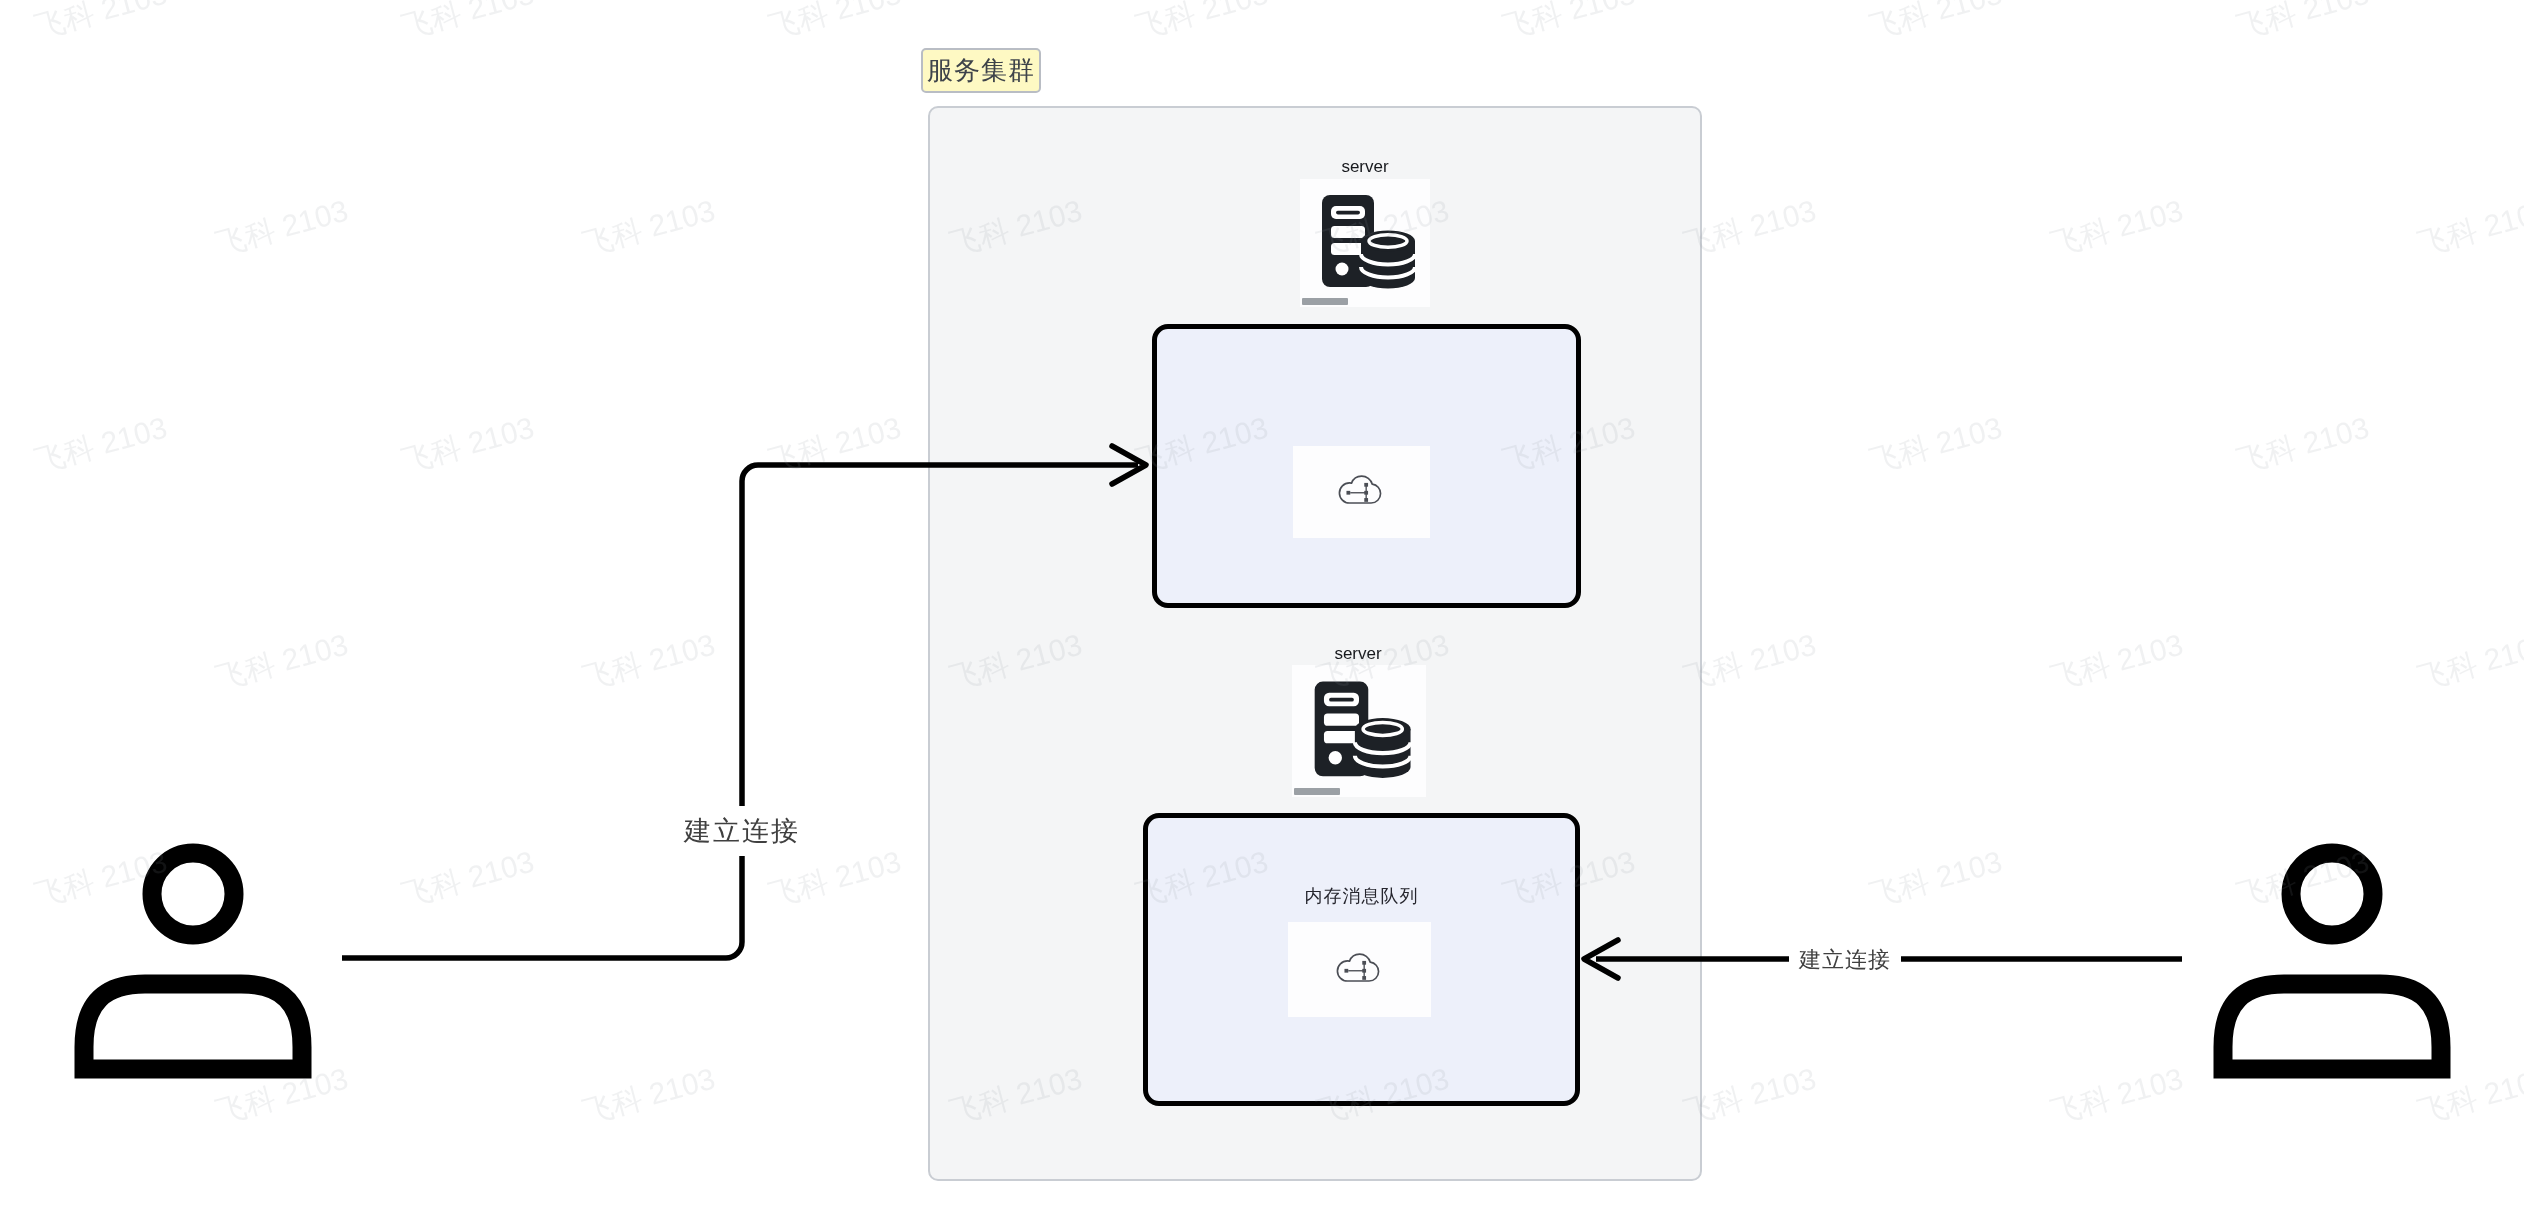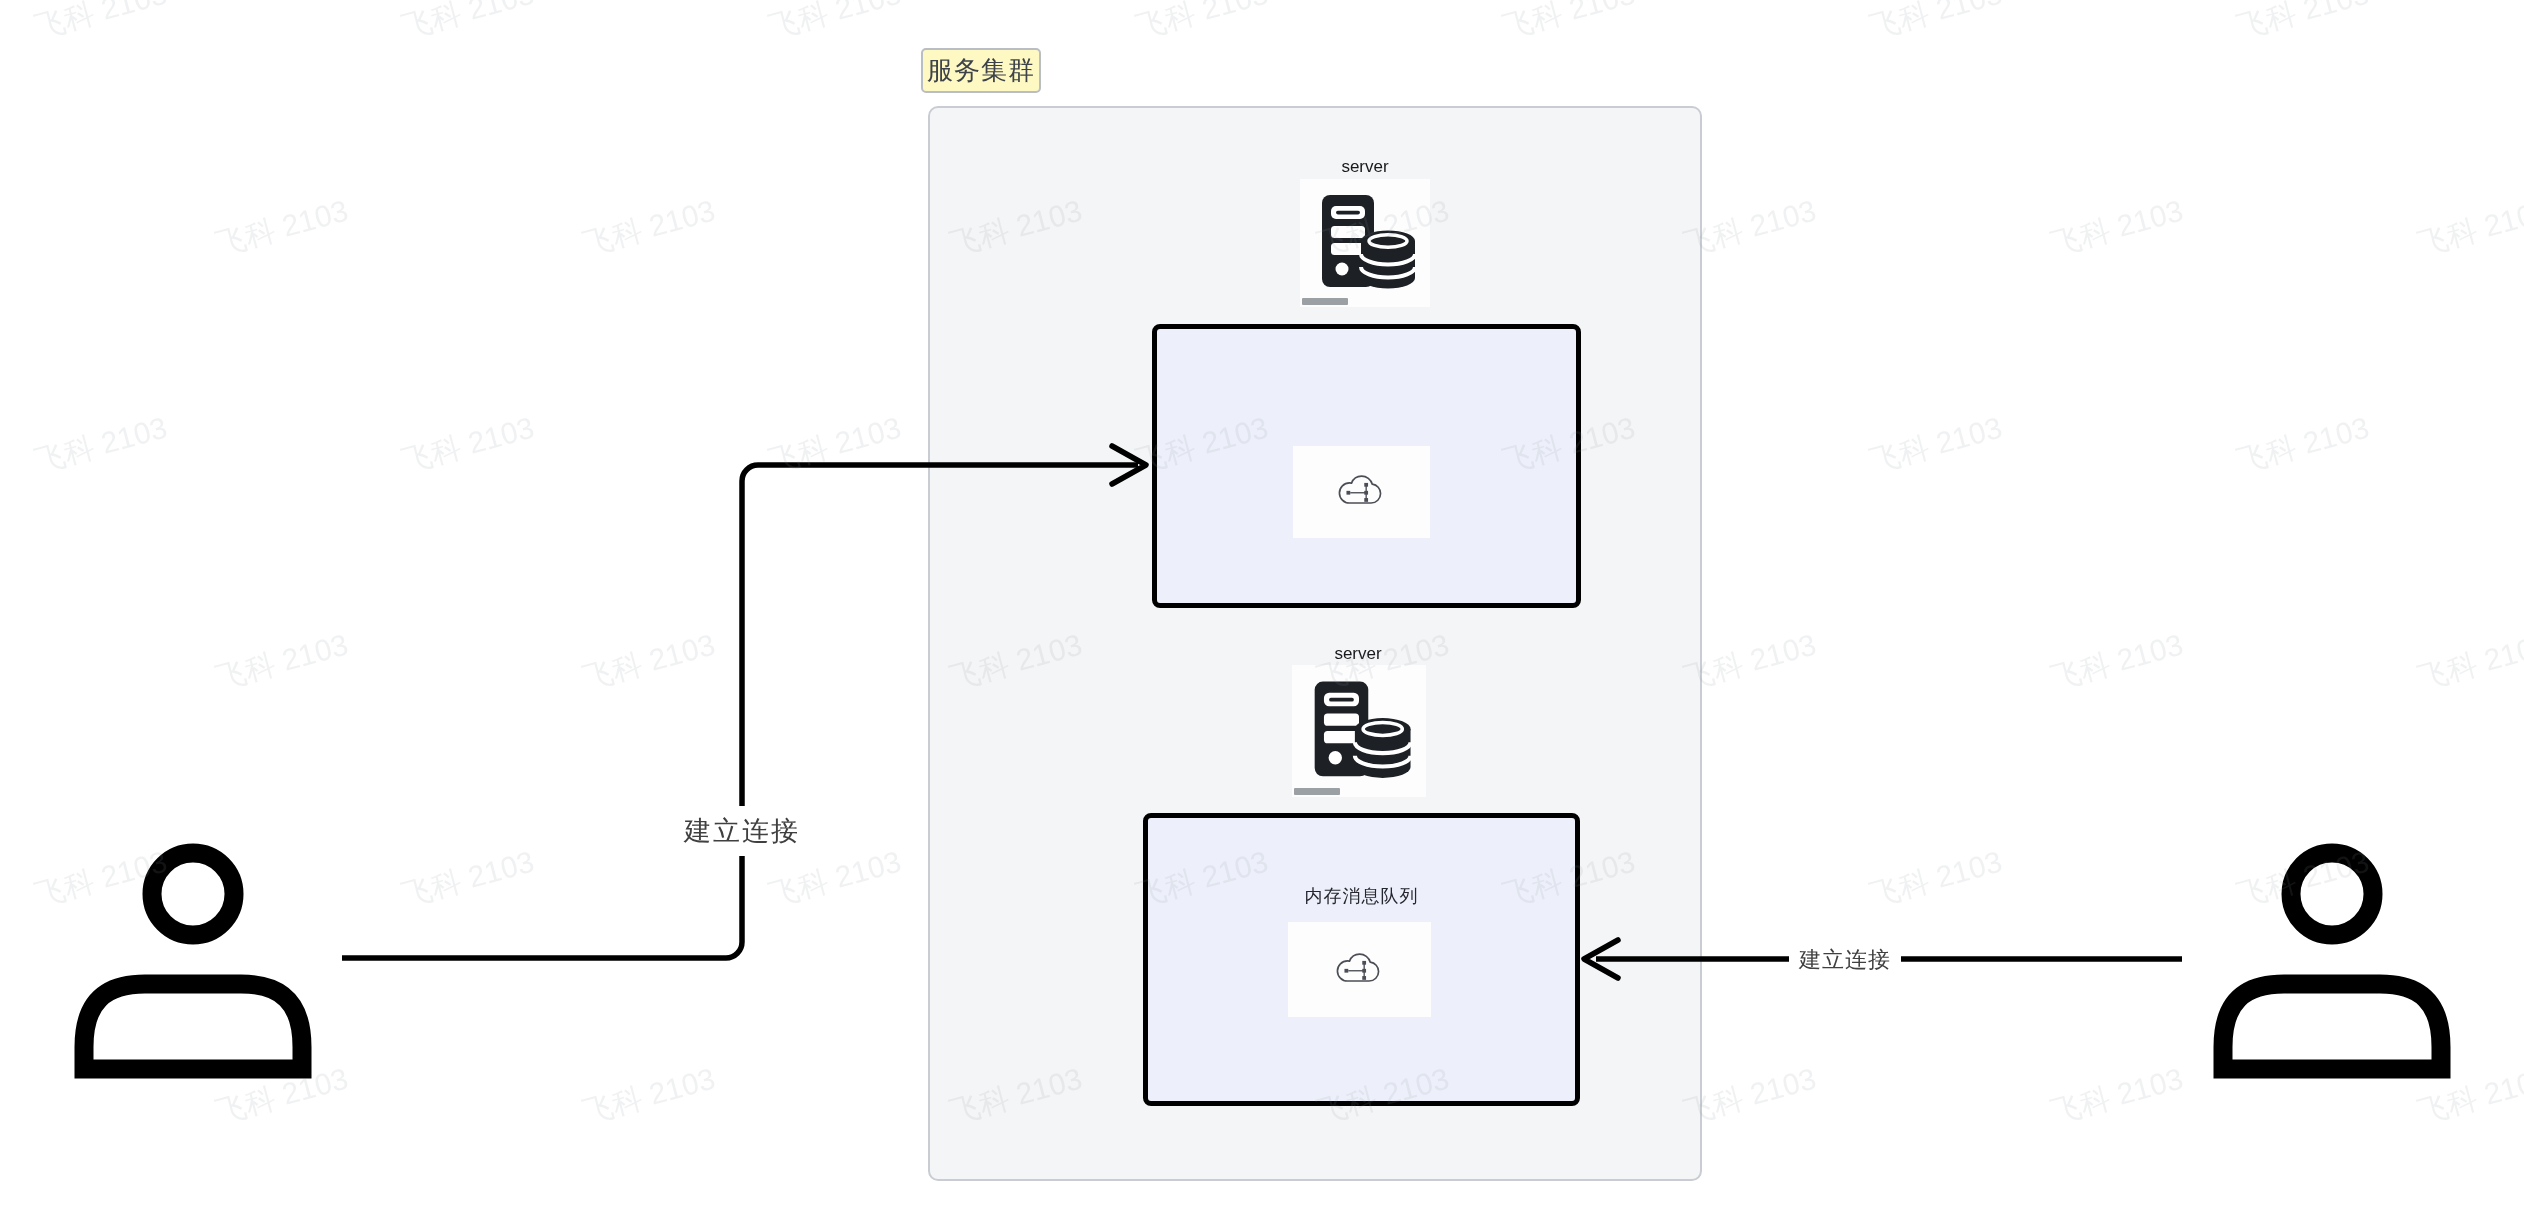--- a/index.html
+++ b/index.html
@@ -18,21 +18,21 @@
     position:absolute; left:921px; top:48px; width:120px; height:45px;
     background:#fef9c3; border:2px solid #b9bdc4; border-radius:5px;
     box-sizing:border-box; display:flex; align-items:center; justify-content:center;
     z-index:2;
   }
   .badge span { font-size:26px; color:#3e434a; letter-spacing:1px; white-space:nowrap; }
 
   
   .node-box {
     position:absolute; background:#edf0fa; border:5px solid #000000;
-    border-radius:8px; box-sizing:border-box; z-index:2;
+    border-radius:16px; box-sizing:border-box; z-index:2;
   }
   .queue-label {
     position:absolute; left:0; top:66px; width:100%; text-align:center;
     font-size:18px; color:#26262e; letter-spacing:1px;
   }
 
   
   .img-panel {
     position:absolute; background:#fdfdfe; z-index:3;
     display:flex; align-items:center; justify-content:center;

